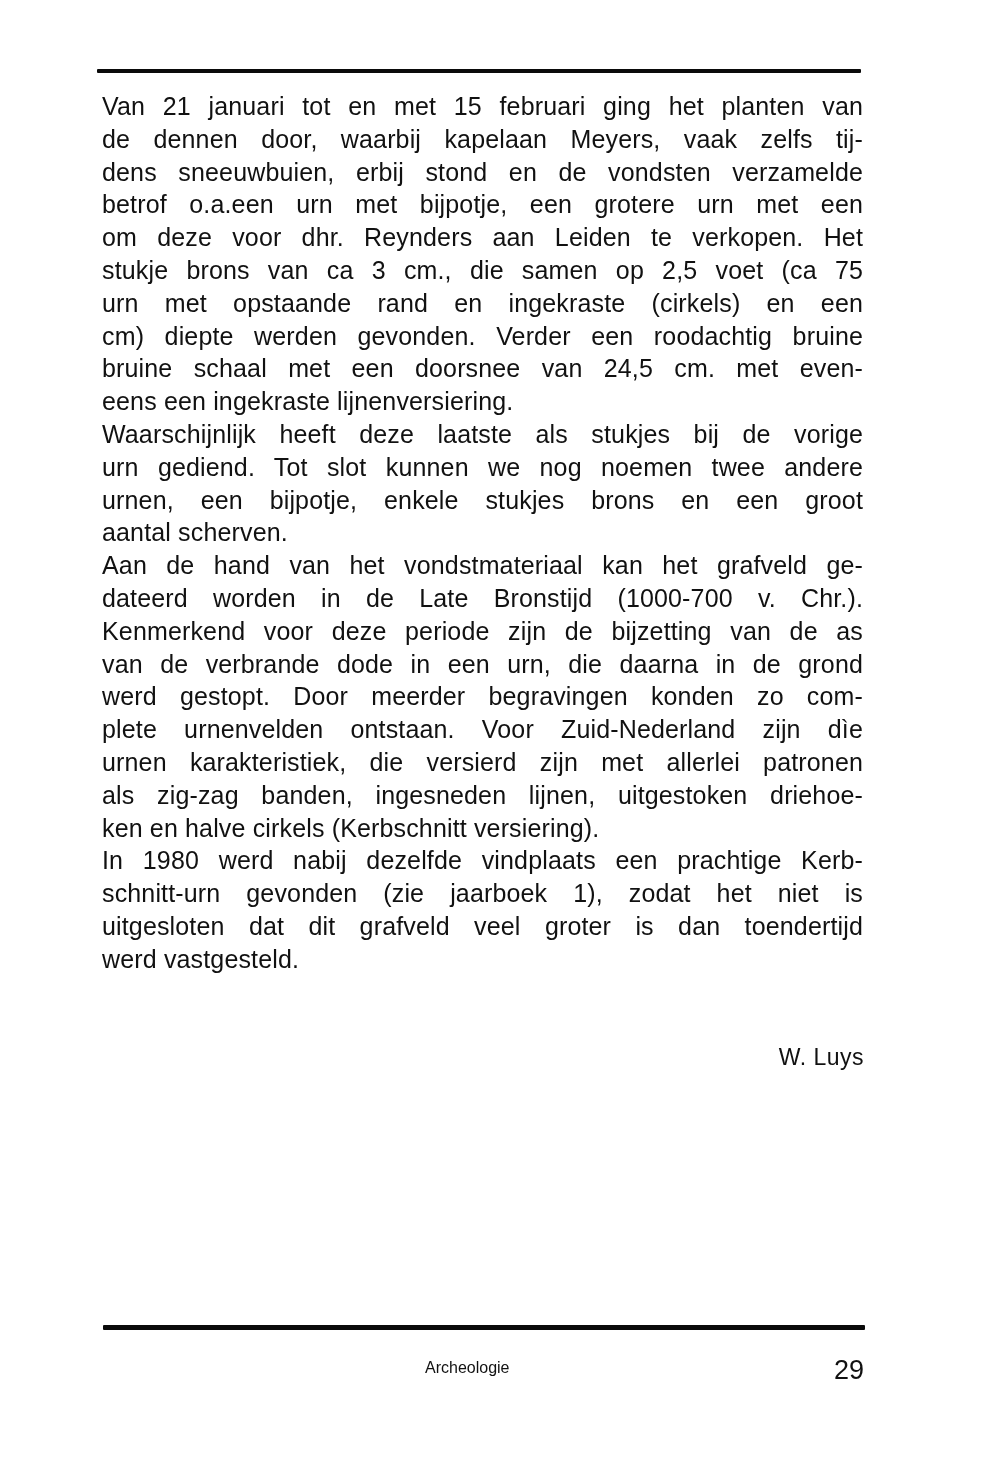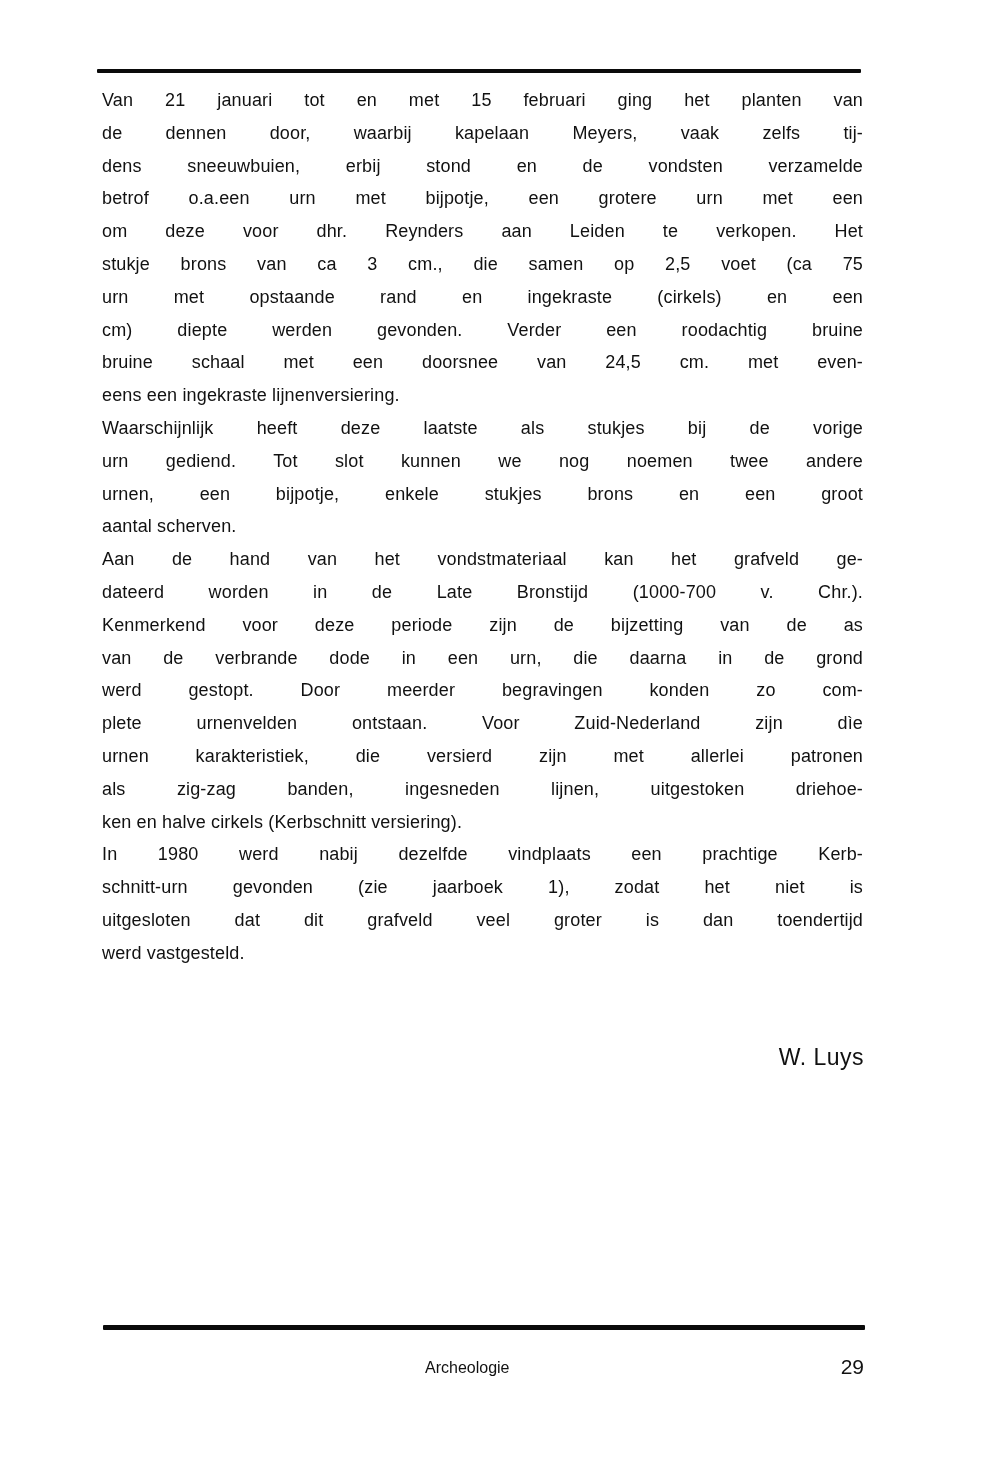--- a/index.html
+++ b/index.html
@@ -28,23 +28,23 @@
     }
     .rule-bottom {
       left: 103px;
       top: 1325px;
       width: 762px;
       height: 5px;
     }
     .body-text {
       position: absolute;
       left: 102px;
-      top: 84px;
+      top: 90px;
       width: 761px;
-      font-size: 18px;
+      font-size: 25px;
       line-height: 32.8px;
       letter-spacing: 0.15px;
     }
     .line {
       display: block;
       white-space: nowrap;
       text-align: justify;
       text-align-last: justify;
       height: 32.8px;
     }
@@ -61,21 +61,21 @@
     .footer-title {
       position: absolute;
       left: 425px;
       top: 1359px;
       font-size: 16px;
     }
     .page-number {
       position: absolute;
       right: 136px;
       top: 1355px;
-      font-size: 21px;
+      font-size: 27px;
     }
   </style>
 </head>
 <body>
 
 <div class="rule rule-top"></div>
 
 <div class="body-text">
   <span class="line">Van 21 januari tot en met 15 februari ging het planten van</span>
   <span class="line">de dennen door, waarbij kapelaan Meyers, vaak zelfs tij-</span>

